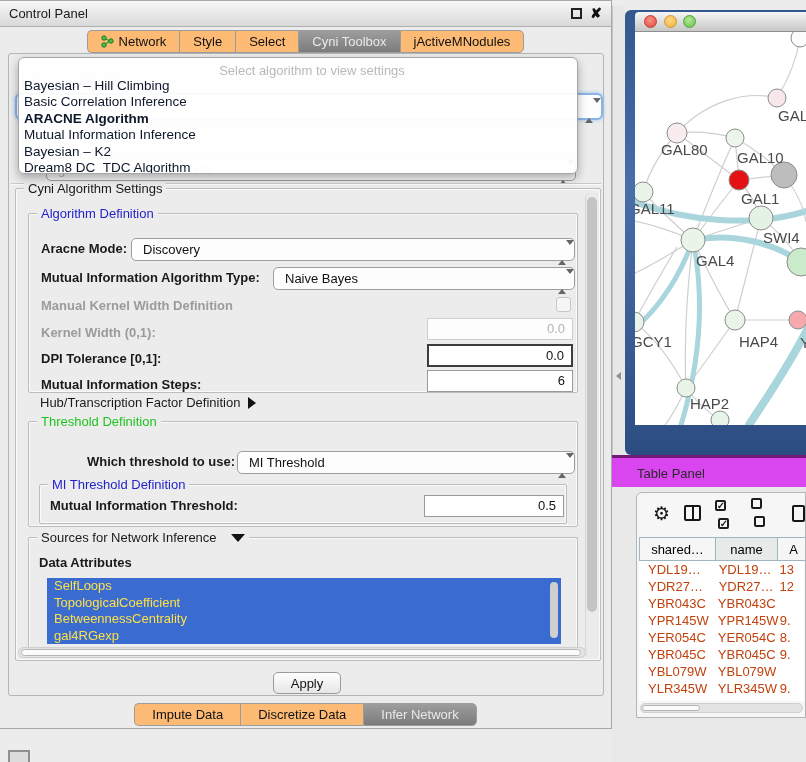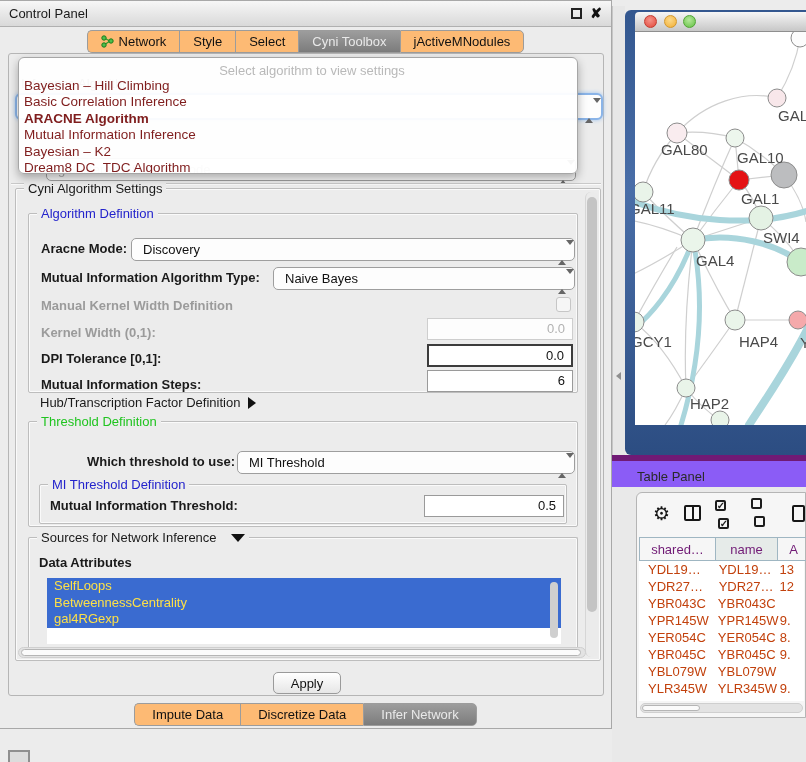--- a/index.html
+++ b/index.html
@@ -39,21 +39,21 @@
   .frame{position:absolute;border:1px solid #bdbdbd;border-radius:2px;box-shadow:inset 0 0 0 1px #fafafa;}
   .legend{position:absolute;top:-8px;left:8px;background:#ececec;padding:0 4px;font-size:13px;}
   .lbl{position:absolute;font-size:13px;font-weight:bold;color:#1a1a1a;white-space:nowrap;}
   .lbl.dis{color:#9b9b9b;}
 
   
   .popup{position:absolute;left:18px;top:57px;width:560px;height:117px;z-index:60;
       background:rgba(255,255,255,0.95);border:1px solid #a6a6a6;border-radius:6px;
       box-shadow:0 4px 10px rgba(0,0,0,0.3);overflow:hidden;}
   .popup .prompt{margin-top:5px;text-align:center;font-size:13px;color:#b9b9b9;padding-left:28px;}
-  .popup .item{font-size:13.5px;line-height:16.4px;padding-left:5px;color:#7f1d1d;white-space:nowrap;}
+  .popup .item{font-size:13.5px;line-height:16.4px;padding-left:5px;color:#0f172a;white-space:nowrap;}
   .popup .item.bold{font-weight:bold;}
 
   
   .attr-list{position:absolute;overflow:hidden;background:#fff;}
   .attr-item{background:#3a6bd0;color:#fde047;font-size:13px;line-height:16.5px;padding-left:7px;white-space:nowrap;}
 
   .scroll-track-v{position:absolute;background:#ebebeb;border-left:1px solid #d6d6d6;border-radius:6px;}
   .scroll-thumb-v{position:absolute;left:1px;right:1px;background:#c4c4c4;border-radius:6px;}
   .scroll-track-h{position:absolute;background:#e3e3e3;border:1px solid #cfcfcf;border-radius:6px;}
   .scroll-thumb-h{position:absolute;top:1px;bottom:1px;background:#fbfbfb;border:1px solid #b5b5b5;border-radius:6px;}
@@ -71,31 +71,31 @@
 
   
   .netwin{position:absolute;left:625px;top:10px;width:181px;height:445px;
       background:linear-gradient(180deg,#33578f,#496ea8 40%,#2c4d82);border-radius:6px 0 0 6px;}
   .net-titlebar{position:absolute;left:10px;top:2px;width:171px;height:20px;
       background:linear-gradient(#f6f6f6,#c7c7c7);border-bottom:1px solid #8f8f8f;border-radius:4px 0 0 0;}
   .traffic{position:absolute;top:3px;width:13px;height:13px;border-radius:50%;}
   .net-canvas{position:absolute;left:10px;top:22px;width:171px;height:393px;background:#fff;overflow:hidden;}
 
   
-  .tp-header{position:absolute;left:612px;top:455px;width:194px;height:32px;background:#8b5cf6;
-      border-top:6px solid #701a75;}
+  .tp-header{position:absolute;left:612px;top:455px;width:194px;height:32px;background:#d946ef;
+      border-top:3px solid #701a75;}
   .tp-header span{position:absolute;left:25px;top:8px;font-size:13px;color:#2a2a2a;}
   .tp-bg{position:absolute;left:612px;top:487px;width:194px;height:275px;background:#e9e9e9;}
   .tp-card{position:absolute;left:636px;top:492px;width:170px;height:226px;background:#f6f6f6;
       border:1px solid #b5b5b5;border-radius:6px 0 0 0;}
   .tp-toolbar{position:absolute;left:0;top:0;right:0;height:40px;display:flex;align-items:center;gap:14px;padding-left:16px;}
   .ck{display:inline-block;width:11px;height:11px;border:2px solid #1c1c1c;border-radius:2px;
       font-size:10px;line-height:8px;text-align:center;font-weight:bold;color:#1c1c1c;}
   .thead-cell{position:absolute;top:0;height:24px;font-size:13px;text-align:center;line-height:23px;
-      border:1px solid #9fb6c2;border-right:none;color:#701a75;}
+      border:1px solid #9fb6c2;border-right:none;color:#000000;}
   .trow{height:17px;font-size:13px;line-height:17px;white-space:nowrap;color:#c2410c;display:flex;}
   .trow .c1{width:76px;padding-left:9px;}
   .trow .c2{width:62px;padding-left:5px;}
   .trow .c3{width:30px;padding-left:5px;}
 
   svg text{font-family:"Liberation Sans",sans-serif;}
 </style>
 </head>
 <body>
 
@@ -217,20 +217,21 @@
         <div class="frame" style="left:12px;top:348px;width:550px;height:112px;border-bottom:none;">
           <span class="legend" style="display:flex;align-items:center;gap:14px;">
             <span style="font-size:13px;color:#1a1a1a;">Sources for Network Inference</span>
             <span style="width:0;height:0;border-left:7px solid transparent;border-right:7px solid transparent;border-top:8px solid #111;"></span>
           </span>
 
           <span class="lbl" style="left:10px;top:17px;">Data Attributes</span>
 
           <div class="attr-list" style="left:18px;top:40px;width:514px;height:66px;">
             <div class="attr-item">SelfLoops</div>
+            <div class="attr-item">TopologicalCoefficient</div>
             <div class="attr-item">BetweennessCentrality</div>
             <div class="attr-item">gal4RGexp</div>
             <div class="scroll-thumb-v" style="left:auto;right:3px;top:4px;width:8px;height:56px;background:#cfcfcf;"></div>
           </div>
         </div>
 
         <div class="scroll-track-h" style="left:2px;top:458px;width:568px;height:11px;">
           <div class="scroll-thumb-h" style="left:2px;width:560px;"></div>
         </div>
       </div>

